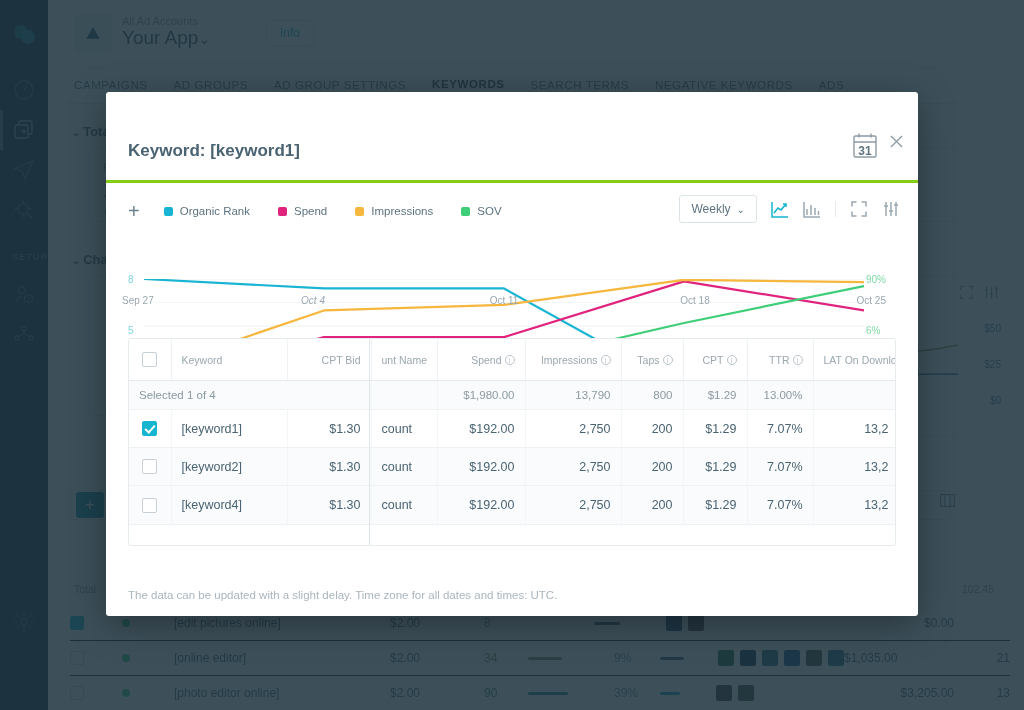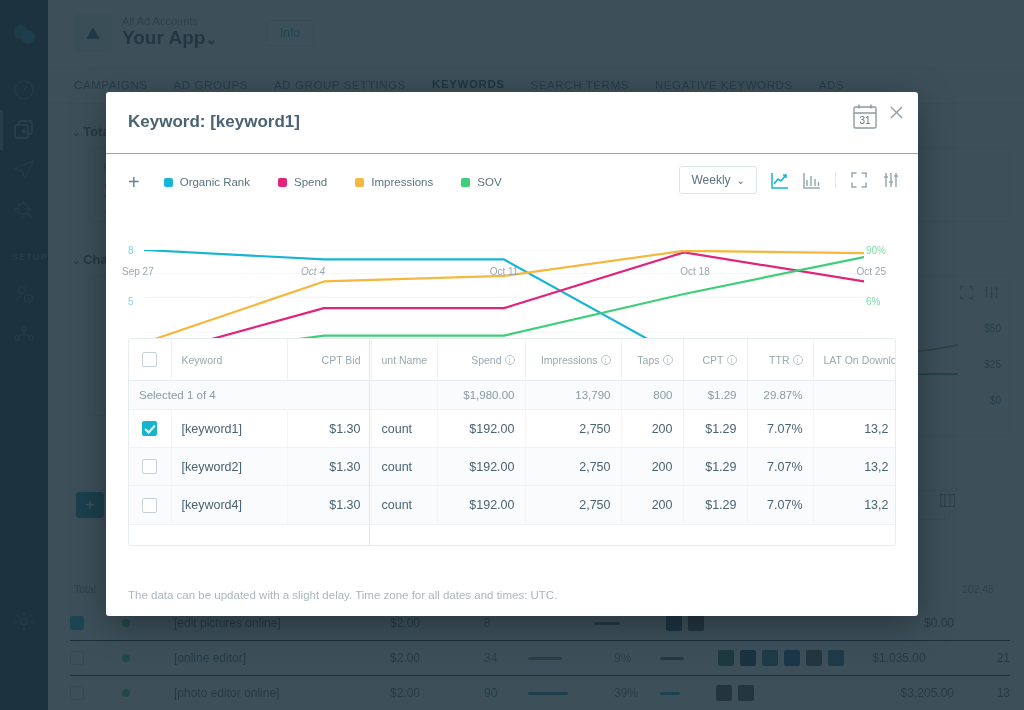--- a/index.html
+++ b/index.html
@@ -45,21 +45,21 @@
     position: absolute; left: 26px; top: 14px; width: 38px; height: 38px;
     background: #e9edef; border-radius: 4px;
     display: flex; align-items: center; justify-content: center;
   }
   .bg-acct-label {
     position: absolute; left: 74px; top: 15px;
     font-size: 11px; color: #8b9aa3;
   }
   .bg-app-name {
     position: absolute; left: 74px; top: 27px;
-    font-size: 19px; color: #36505e; font-weight: 700;
+    font-size: 19px; color: #36505e; font-weight: 400;
   }
   .bg-info-btn {
     position: absolute; left: 218px; top: 20px;
     padding: 5px 13px; font-size: 12px; color: #1fa7c4;
     border: 1px solid #dde4e8; border-radius: 3px; background: #fff;
   }
   .bg-nav {
     position: absolute; left: 48px; top: 68px; right: 0; height: 36px;
     background: #fff; border-bottom: 1px solid #e6ebee;
     display: flex; align-items: center; gap: 26px; padding-left: 26px;
@@ -107,21 +107,21 @@
 
   
   #modal {
     position: absolute; left: 106px; top: 92px;
     width: 812px; height: 524px;
     background: #ffffff; border-radius: 3px;
     box-shadow: 0 8px 36px rgba(0,0,0,.35);
     overflow: hidden;
   }
   .modal-head {
-    position: relative; height: 62px; border-bottom: 1px solid #84cc16;
+    position: relative; height: 62px; border-bottom: 3px solid #84cc16; margin-top: 29px;
   }
   .modal-title {
     position: absolute; left: 22px; top: 20px;
     font-size: 17px; color: #4a6372; font-weight: 600;
   }
   .date-wrap {
     position: absolute; right: 40px; top: 11px;
     display: flex; align-items: center; gap: 9px;
   }
   .cal-icon { width: 26px; height: 27px; position: relative; }
@@ -397,21 +397,21 @@
     <div style="margin-left:52px; width:44px; color:#6a8494;">9%</div>
     <div class="bg-minibar" style="width:24px; background:#3a5f78; margin-left:2px;"></div>
     <div style="margin-left:34px; display:flex; gap:6px;">
       <div class="bg-swatch" style="background:#1e6a40;"></div>
       <div class="bg-swatch" style="background:#14304f;"></div>
       <div class="bg-swatch" style="background:#2a6876;"></div>
       <div class="bg-swatch" style="background:#17528f;"></div>
       <div class="bg-swatch" style="background:#4a5340;"></div>
       <div class="bg-swatch" style="background:#2e6b86;"></div>
     </div>
-    <div style="margin-left:auto; width:110px; text-align:center;">$1,035.00</div>
+    <div style="margin-left:auto; width:110px; text-align:left;">$1,035.00</div>
     <div style="width:56px; text-align:right;padding-left:16px;">21</div>
   </div>
 
   <div class="bg-row" style="top:676px;">
     <div class="cb"></div>
     <div class="bg-dot" style="margin-left:38px"></div>
     <div style="margin-left:44px; width:170px;">[photo editor online]</div>
     <div style="margin-left:46px; width:70px;">$2.00</div>
     <div style="margin-left:24px; width:40px; color:#2f7d6e;">90</div>
     <div class="bg-minibar" style="width:40px; background:#1d7f8f; margin-left:4px;"></div>
@@ -433,21 +433,21 @@
 
   <div class="modal-head">
     <div class="modal-title">Keyword: [keyword1]</div>
 
     <div class="date-wrap">
       <div class="cal-icon">
         <svg viewBox="0 0 26 27" width="26" height="27" fill="none" stroke="#8b9aa3" stroke-width="1.4">
           <rect x="2" y="4" width="22" height="21" rx="1.5"></rect>
           <path d="M2 10h22M7 1.5v4M19 1.5v4"></path>
         </svg>
-        <span style="position:absolute; left:0; right:0; top:12px; text-align:center; font-size:10px; color:#5d737f; font-weight:400;">31</span>
+        <span style="position:absolute; left:0; right:0; top:12px; text-align:center; font-size:12px; color:#5d737f; font-weight:700;">31</span>
       </div>
     </div>
 
     <div class="modal-close">
       <svg viewBox="0 0 14 14" width="13" height="13" stroke="#8b9aa3" stroke-width="1.4">
           <path d="M1 1l12 12M13 1L1 13"></path>
         </svg>
     </div>
   </div>
 
@@ -571,21 +571,21 @@
         </tr>
       </thead>
       <tbody>
         <tr class="sel-row">
           <td class="lft" colspan="3">Selected 1 of 4</td>
           <td></td>
           <td>$1,980.00</td>
           <td>13,790</td>
           <td>800</td>
           <td>$1.29</td>
-          <td>29.87%</td>
+          <td>13.00%</td>
           <td></td>
         </tr>
 
         <tr>
           <td class="ctr"><span class="chk on"></span></td>
           <td class="lft">[keyword1]</td>
           <td>$1.30</td>
           <td class="lft">count</td>
           <td>$192.00</td>
           <td>2,750</td>

